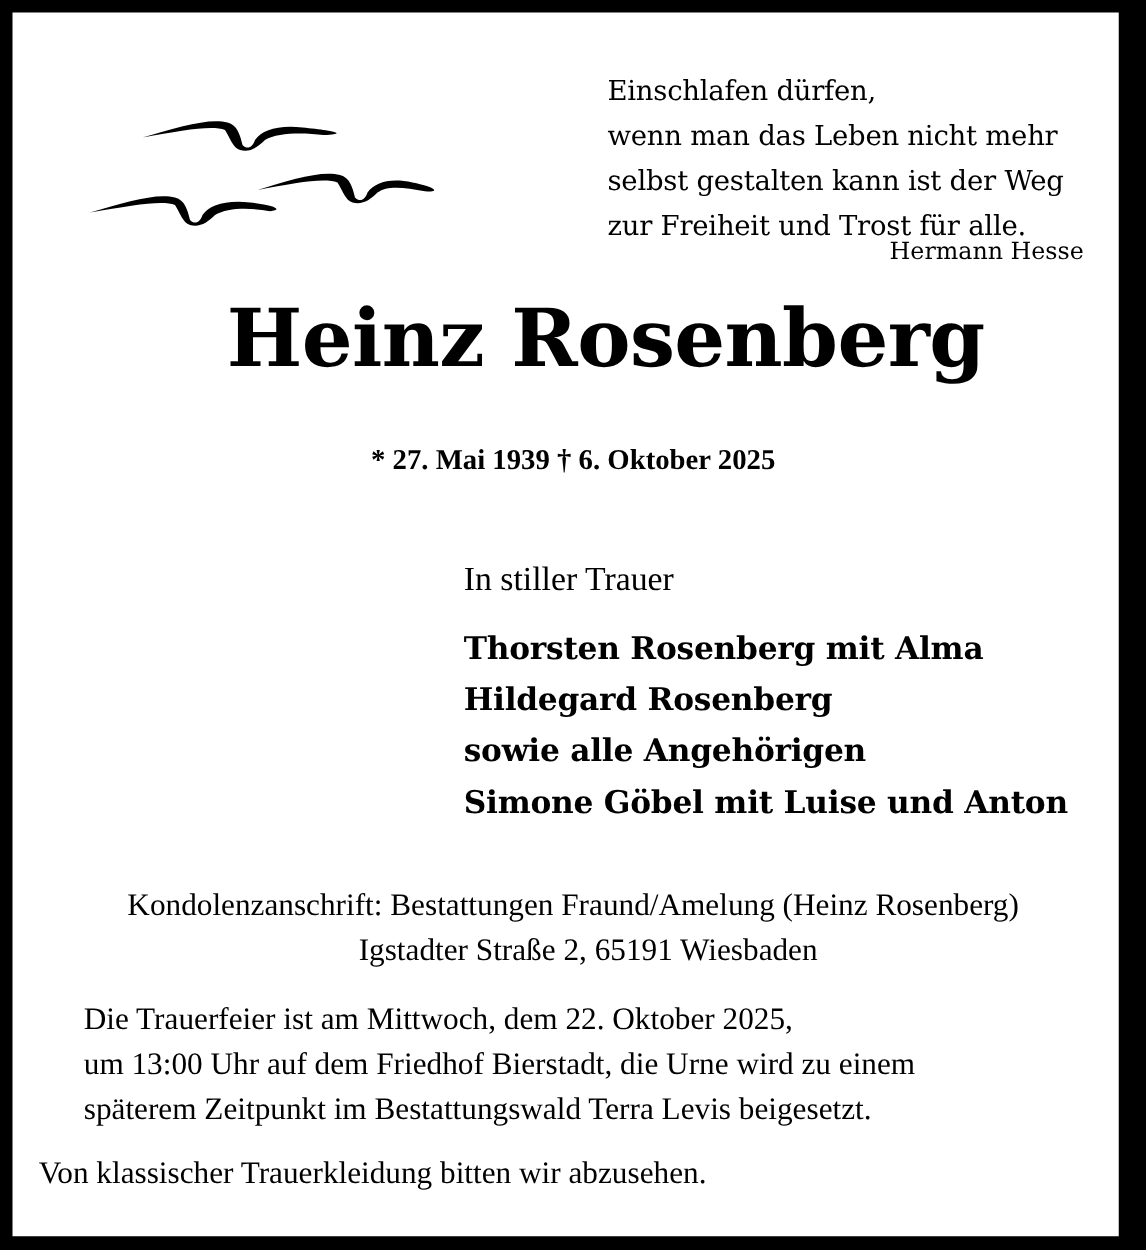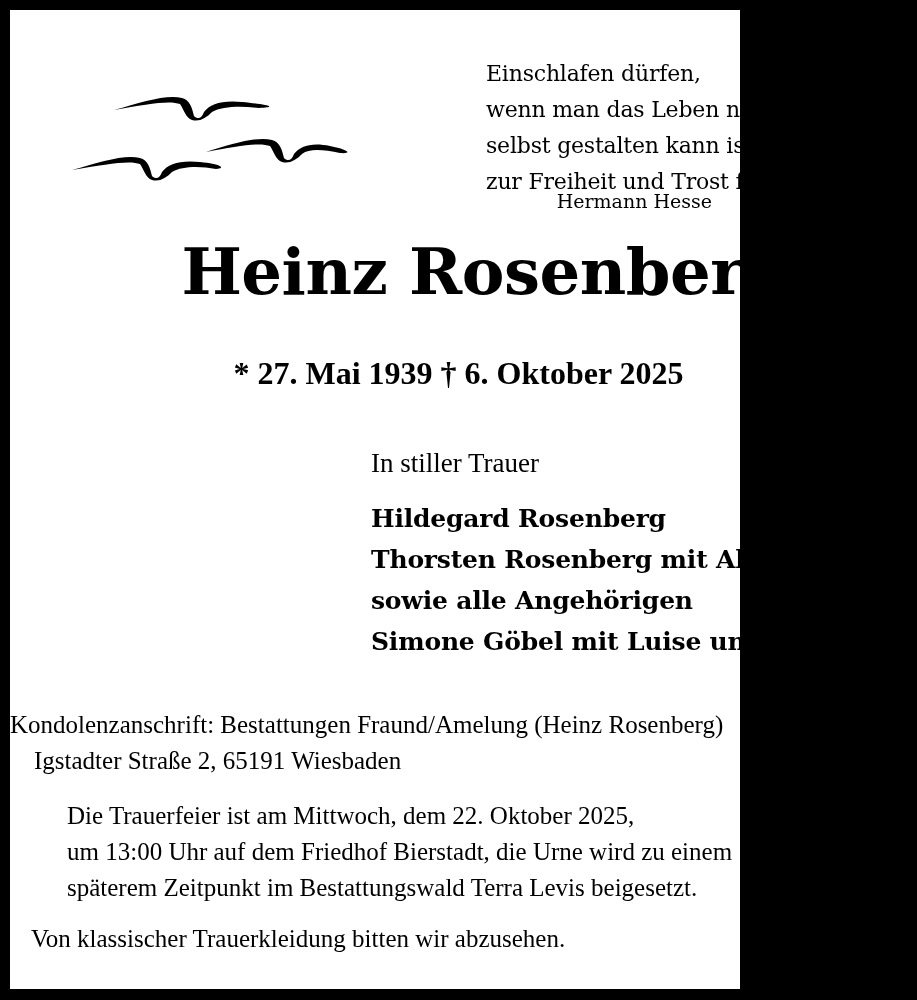--- a/index.html
+++ b/index.html
@@ -1,52 +1,52 @@
 <!DOCTYPE html>
 <html><head>
 <meta charset="utf-8">
 <style>
   html, body { margin: 0; padding: 0; background: #000; }
   body { width: 917px; height: 1000px; position: relative; overflow: hidden; }
   .frame {
-    position: absolute; left: 10px; top: 10px; width: 730px; height: 979px;
+    position: absolute; left: 10px; top: 10px; width: 885px; height: 979px;
     background: #fff; color: #000;
     font-family: "DejaVu Serif", "Liberation Serif", serif;
   }
   .birds { position: absolute; left: 52px; top: 70px; width: 290px; height: 110px; }
   .quote {
     position: absolute; left: 476px; top: 46px; width: 400px;
     font-size: 22px; line-height: 36px; letter-spacing: -0.2px;
   }
   .quote .line { display: block; white-space: nowrap; }
   .quote-author {
     position: absolute; right: 28px; top: 180px;
     font-size: 19px; white-space: nowrap;
   }
   .name {
     position: absolute; left: 0; width: 897px; top: 224px; text-align: center;
     font-size: 64px; font-weight: bold; letter-spacing: -0.5px; white-space: nowrap; margin-left: 26px;
   }
   .dates {
     position: absolute; left: 0; width: 897px; top: 345px; text-align: center;
     font-family: "Liberation Serif", "DejaVu Serif", serif;
-    font-size: 32px; font-weight: bold; white-space: nowrap;
+    font-size: 23px; font-weight: bold; white-space: nowrap;
   }
   .mourning {
     position: absolute; left: 361px; top: 438px;
     font-family: "Liberation Serif", "DejaVu Serif", serif;
     font-size: 27px; white-space: nowrap;
   }
   .mourners { position: absolute; left: 361px; top: 488px; }
   .mourners .m {
     display: block; font-size: 25px; font-weight: bold; line-height: 41px;
     white-space: nowrap; letter-spacing: -0.2px;
   }
   .condolence {
-    position: absolute; left: 0; width: 897px; top: 697px; 
+    position: absolute; left: 0; width: 897px; top: 697px; text-align: center;
     font-family: "Liberation Serif", "DejaVu Serif", serif;
     font-size: 25px; line-height: 36px;
   }
   .condolence .line { display: block; white-space: nowrap; }
   .condolence .addr { padding-left: 24px; }
   .ceremony {
     position: absolute; left: 21px; top: 788px; width: 860px;
     font-family: "Liberation Serif", "DejaVu Serif", serif;
     font-size: 25px; line-height: 36px;
   }
@@ -77,22 +77,22 @@
     <span class="line">selbst gestalten kann ist der Weg</span>
     <span class="line">zur Freiheit und Trost für alle.</span>
   </div>
   <div class="quote-author">Hermann Hesse</div>
 
   <div class="name">Heinz Rosenberg</div>
   <div class="dates">* 27. Mai 1939 † 6. Oktober 2025</div>
 
   <div class="mourning">In stiller Trauer</div>
   <div class="mourners">
+    <span class="m">Thorsten Rosenberg mit Alma</span>
     <span class="m">Hildegard Rosenberg</span>
-    <span class="m">Thorsten Rosenberg mit Alma</span>
     <span class="m">sowie alle Angehörigen</span>
     <span class="m">Simone Göbel mit Luise und Anton</span>
   </div>
 
   <div class="condolence">
     <span class="line">Kondolenzanschrift: Bestattungen Fraund/Amelung (Heinz Rosenberg)</span>
     <span class="line addr">Igstadter Straße 2, 65191 Wiesbaden</span>
   </div>
 
   <div class="ceremony">

